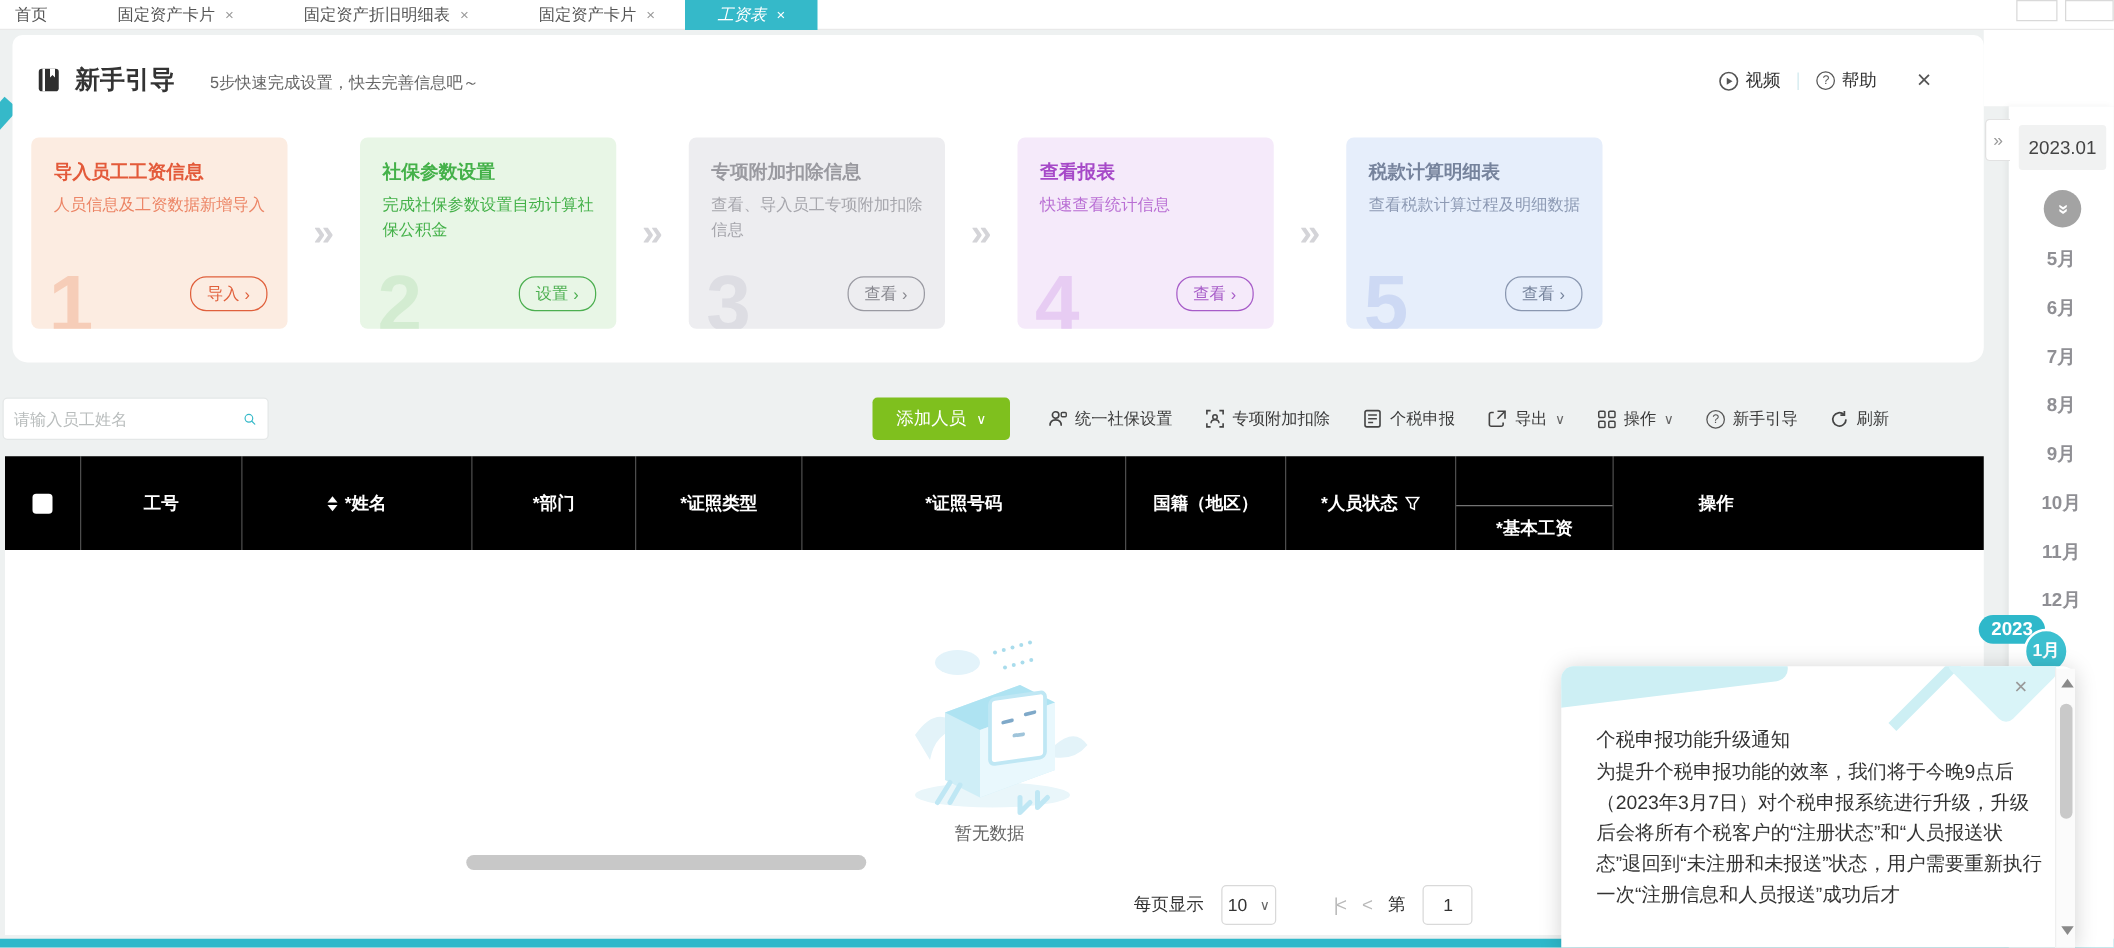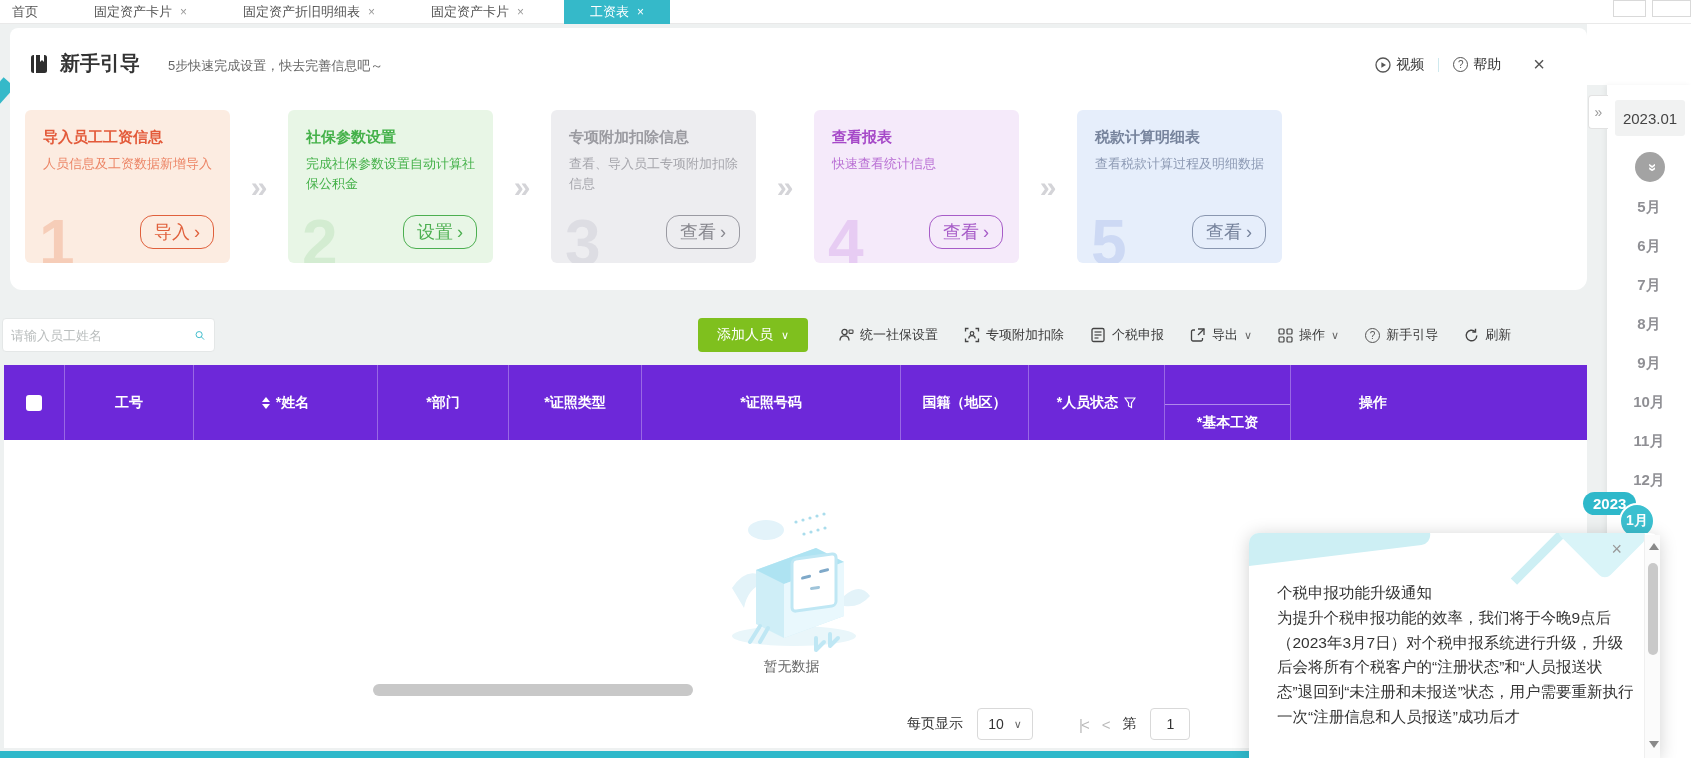--- a/index.html
+++ b/index.html
@@ -7,21 +7,21 @@
     font-family:"Liberation Sans","DejaVu Sans",sans-serif; background:#eef1f1; }
 
   
   .tabbar { position:absolute; left:0; top:0; width:1691px; height:24px; background:#fff;
     border-bottom:1px solid #e9e9e9; display:flex; align-items:flex-start; z-index:5; }
   .tab { display:flex; align-items:center; gap:8px; font-size:13px; color:#555; height:24px;
     padding:0 10px; white-space:nowrap; cursor:pointer; }
   .tab .x { color:#9a9a9a; font-size:12px; }
   .tab.active { background:#35b9c9; color:#fff; padding:0 26px; }
   .tab.active .x { color:#fff; }
-  .t0{margin-left:2px;} .t1{margin-left:36px;} .t2{margin-left:36px;} .t3{margin-left:36px;} .t4{margin-left:30px;}
+  .t0{margin-left:2px;} .t1{margin-left:36px;} .t2{margin-left:36px;} .t3{margin-left:36px;} .t4{margin-left:14px;font-style:italic;}
   .tb-box { position:absolute; top:0; height:17px; background:#fff; border:1px solid #d9d9d9; z-index:6; }
 
   .left-sliver { position:absolute; left:-7px; top:79px; width:15px; height:26px; background:#35b9c9;
     transform:rotate(42deg); z-index:1; }
 
   
   .guide { position:absolute; left:10px; top:28px; width:1577px; height:262px; background:#fff;
     border-radius:8px 8px 12px 12px; z-index:2; }
   .guide-head { position:absolute; left:18px; top:22px; display:flex; align-items:center; }
   .guide-title { font-size:20px; font-weight:bold; color:#333; margin-left:10px; }
@@ -32,21 +32,21 @@
   .ring { width:15px; height:15px; border:1px solid #555; border-radius:50%; display:flex;
     align-items:center; justify-content:center; font-size:10px; color:#555; }
   .vdiv { width:1px; height:14px; background:#cfe9ee; }
   .gclose { font-size:20px; color:#555; cursor:pointer; margin-left:18px; }
 
   .steps { position:absolute; left:15px; top:82px; display:flex; align-items:center; }
   .card { position:relative; width:205px; height:153px; border-radius:6px; padding:18px 16px 0 18px; overflow:hidden; }
   .card h3 { font-size:15px; font-weight:bold; }
   .card p { font-size:13px; line-height:1.55; margin-top:7px; }
   .bignum { position:absolute; left:14px; bottom:-12px; font-size:64px; font-weight:bold; line-height:1; }
-  .stepbtn { position:absolute; right:16px; bottom:14px; font-size:18px; padding:4px 13px;
+  .stepbtn { position:absolute; right:16px; bottom:14px; font-size:13px; padding:4px 13px;
     border-radius:13px; background:transparent; cursor:pointer; display:flex; gap:4px; align-items:center; }
   .sep { width:58px; display:flex; align-items:center; justify-content:center;
     font-size:30px; color:#d4d4d8; font-weight:bold; }
   .c1 { background:#fcece1; } .c1 h3{color:#e35a3a;} .c1 p{color:#ec8566;} .c1 .bignum{color:#f6cdb8;}
     .c1 .stepbtn{border:1px solid #e0603c; color:#e0603c;}
   .c2 { background:#e8f6e6; } .c2 h3{color:#44b149;} .c2 p{color:#44b149;} .c2 .bignum{color:#d3ecd1;}
     .c2 .stepbtn{border:1px solid #4caf50; color:#4caf50;}
   .c3 { background:#ededf0; } .c3 h3{color:#9a9aa0;} .c3 p{color:#a6a6ac;} .c3 .bignum{color:#dddde3;}
     .c3 .stepbtn{border:1px solid #9a9aa2; color:#88888f;}
   .c4 { background:#f5eafa; } .c4 h3{color:#a649c8;} .c4 p{color:#b96fd4;} .c4 .bignum{color:#e7ccf3;}
@@ -63,21 +63,21 @@
   .addbtn { position:absolute; left:698px; top:318px; width:110px; height:34px; background:#7fc01e;
     border:none; border-radius:4px; color:#fff; font-size:14px; cursor:pointer;
     display:flex; align-items:center; justify-content:center; gap:8px; font-family:inherit; z-index:2; }
   .actions { position:absolute; left:838px; top:318px; height:34px; display:flex; align-items:center;
     gap:26px; z-index:2; }
   .act { display:flex; align-items:center; gap:6px; font-size:13px; color:#3a3a3a; cursor:pointer; white-space:nowrap; }
   .act svg { display:block; }
   .caret { font-size:11px; color:#666; }
 
   
-  .thead { position:absolute; left:4px; top:365px; width:1583px; height:75px; background:#6d28d9;
+  .thead { position:absolute; left:4px; top:365px; width:1583px; height:75px; background:#000000;
     display:flex; z-index:2; }
   .th { display:flex; align-items:center; justify-content:center; gap:6px; color:#fff;
     font-size:14px; font-weight:bold; border-right:1px solid rgba(255,255,255,.30); }
   .th:last-child { border-right:none; }
   .cb { width:16px; height:16px; background:#fff; border-radius:3px; cursor:pointer; }
   .sort { display:flex; flex-direction:column; gap:2px; cursor:pointer; }
   .sort i { width:0; height:0; border-left:4px solid transparent; border-right:4px solid transparent; }
   .sort .up { border-bottom:5px solid #fff; }
   .sort .dn { border-top:5px solid #fff; }
   .th-split { display:flex; flex-direction:column; justify-content:flex-end;
@@ -87,21 +87,21 @@
     color:#fff; font-size:14px; font-weight:bold; }
 
   .tbody { position:absolute; left:4px; top:440px; width:1583px; height:308px; background:#fff; z-index:2; }
   .empty-text { position:absolute; left:0; top:218px; width:1575px; text-align:center;
     font-size:14px; color:#666; }
   .hscroll { position:absolute; left:369px; top:244px; width:320px; height:12px; background:#c8c8c8;
     border-radius:6px; cursor:grab; }
 
   .pager { position:absolute; left:903px; top:268px; display:flex; align-items:center; gap:14px;
     font-size:14px; color:#333; }
-  .sel { width:56px; height:32px; border:1px solid #d9d9d9; border-radius:4px; background:#fff;
+  .sel { width:44px; height:32px; border:1px solid #d9d9d9; border-radius:4px; background:#fff;
     display:flex; align-items:center; justify-content:center; gap:10px; cursor:pointer; }
   .pgico { color:#b9b9b9; font-size:15px; cursor:pointer; letter-spacing:-2px; }
   .pageinput { width:40px; height:32px; border:1px solid #d9d9d9; border-radius:4px; text-align:center;
     font-size:14px; color:#333; outline:none; font-family:inherit; }
 
   .bottombar { position:absolute; left:0; top:751px; width:1691px; height:7px; background:#2eb8ca; z-index:3; }
 
   
   .rail-top { position:absolute; left:1587px; top:0; width:104px; height:85px; background:#fff; z-index:3; }
   .months-col { position:absolute; left:1607px; top:85px; width:84px; height:673px; background:#fff;

